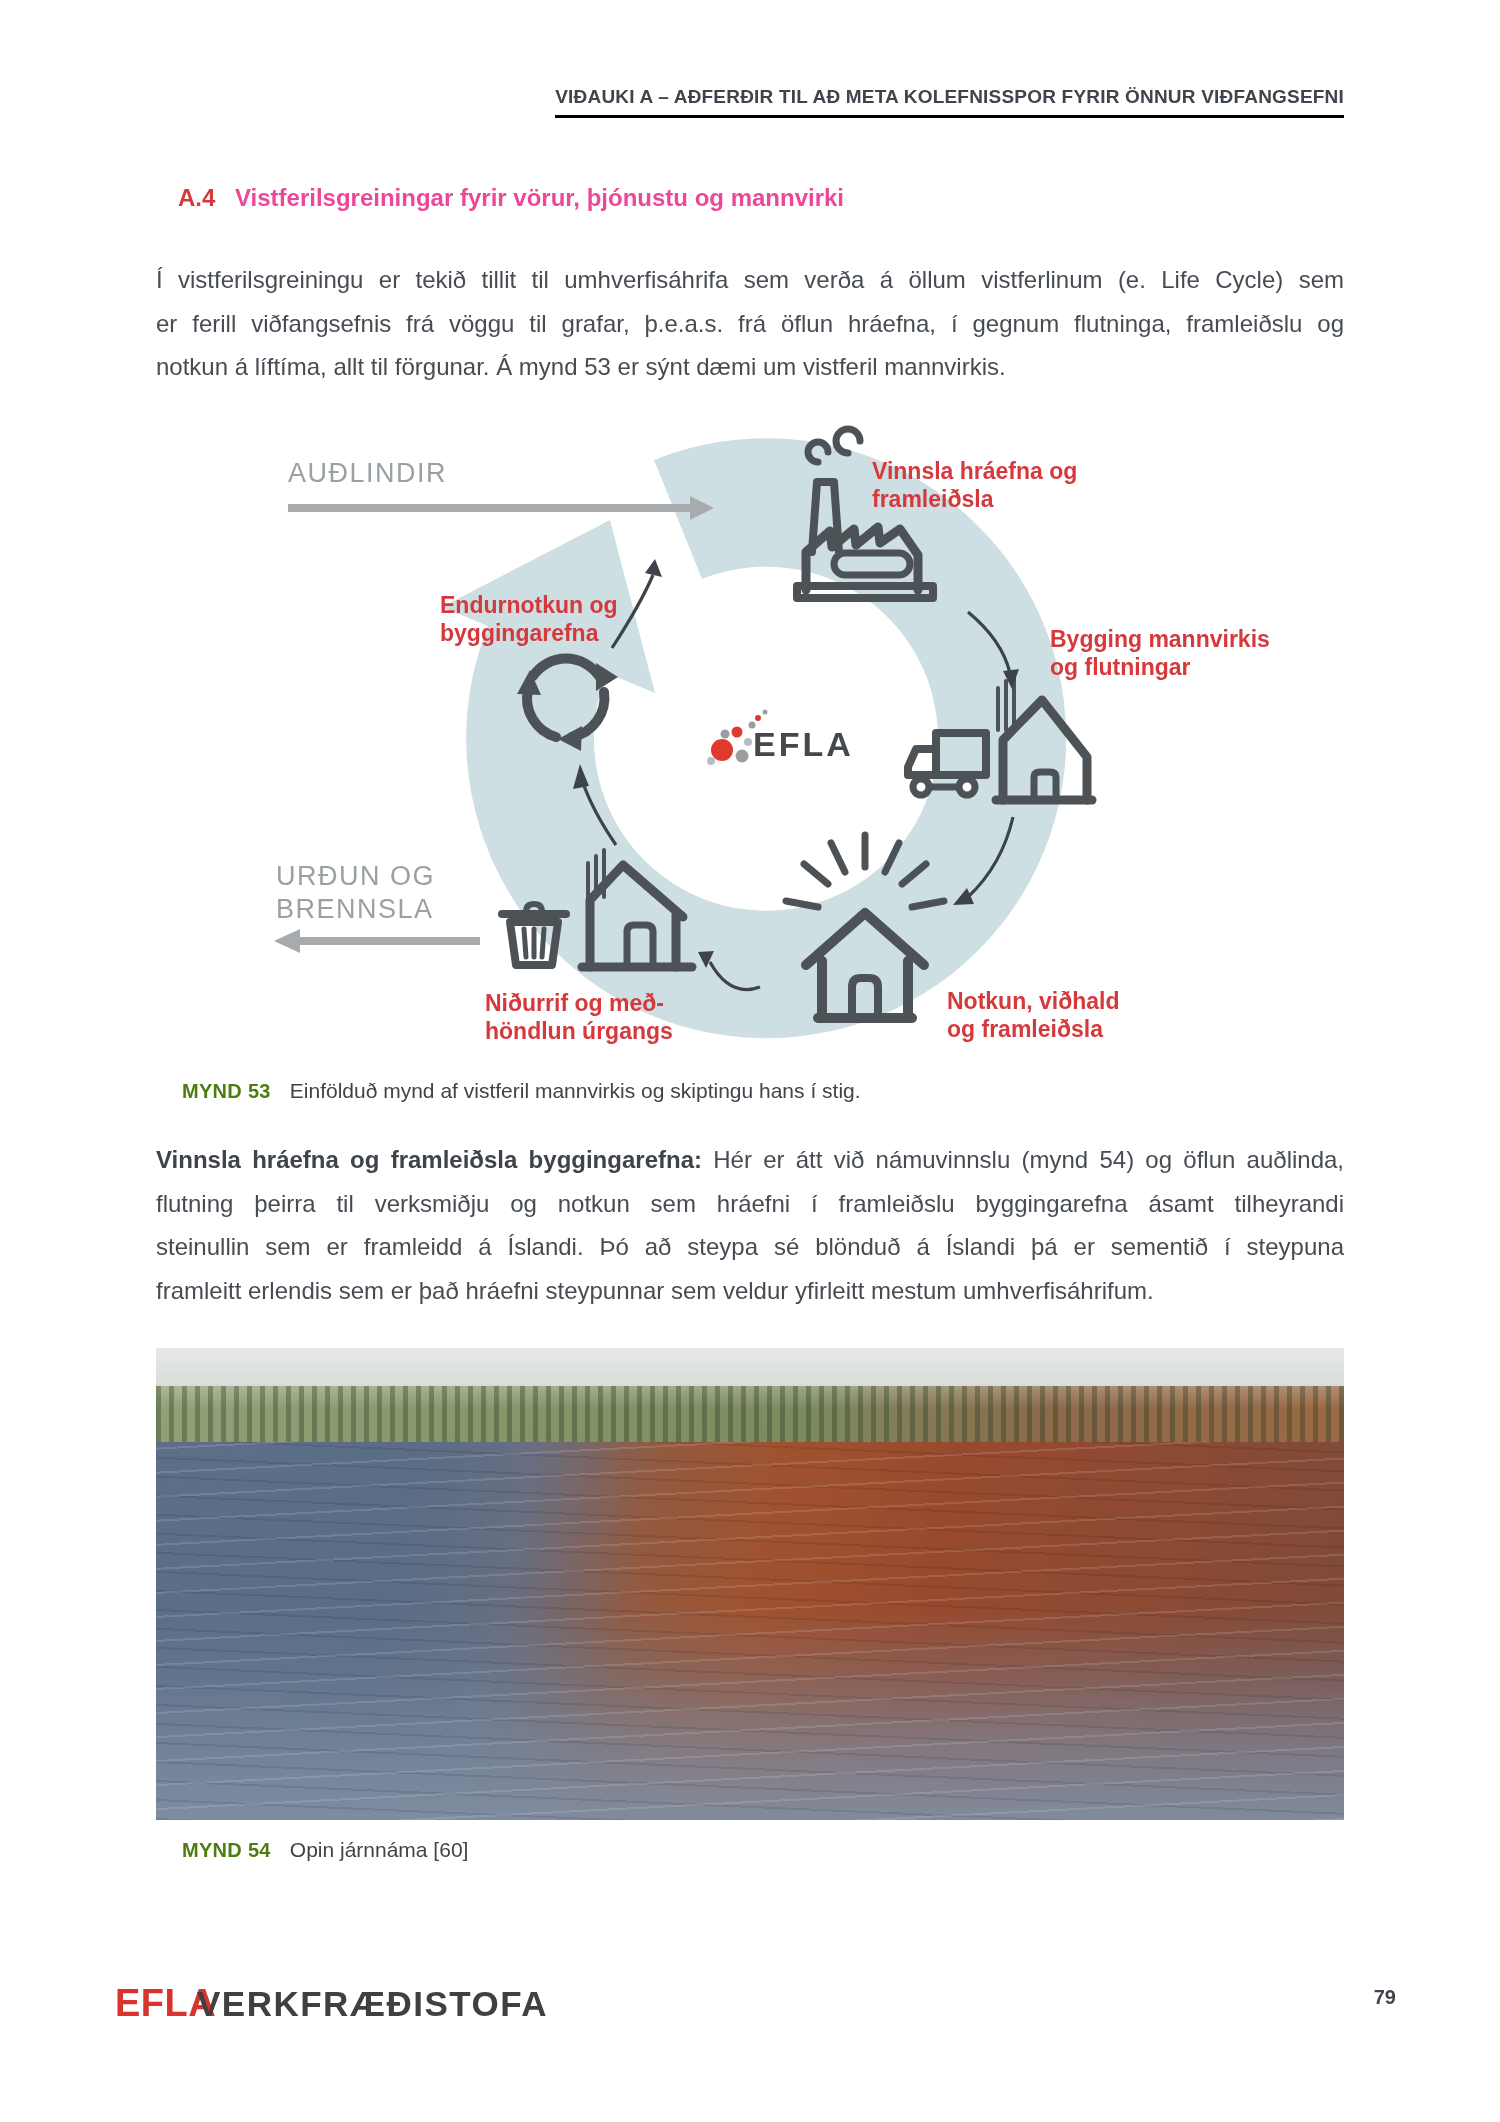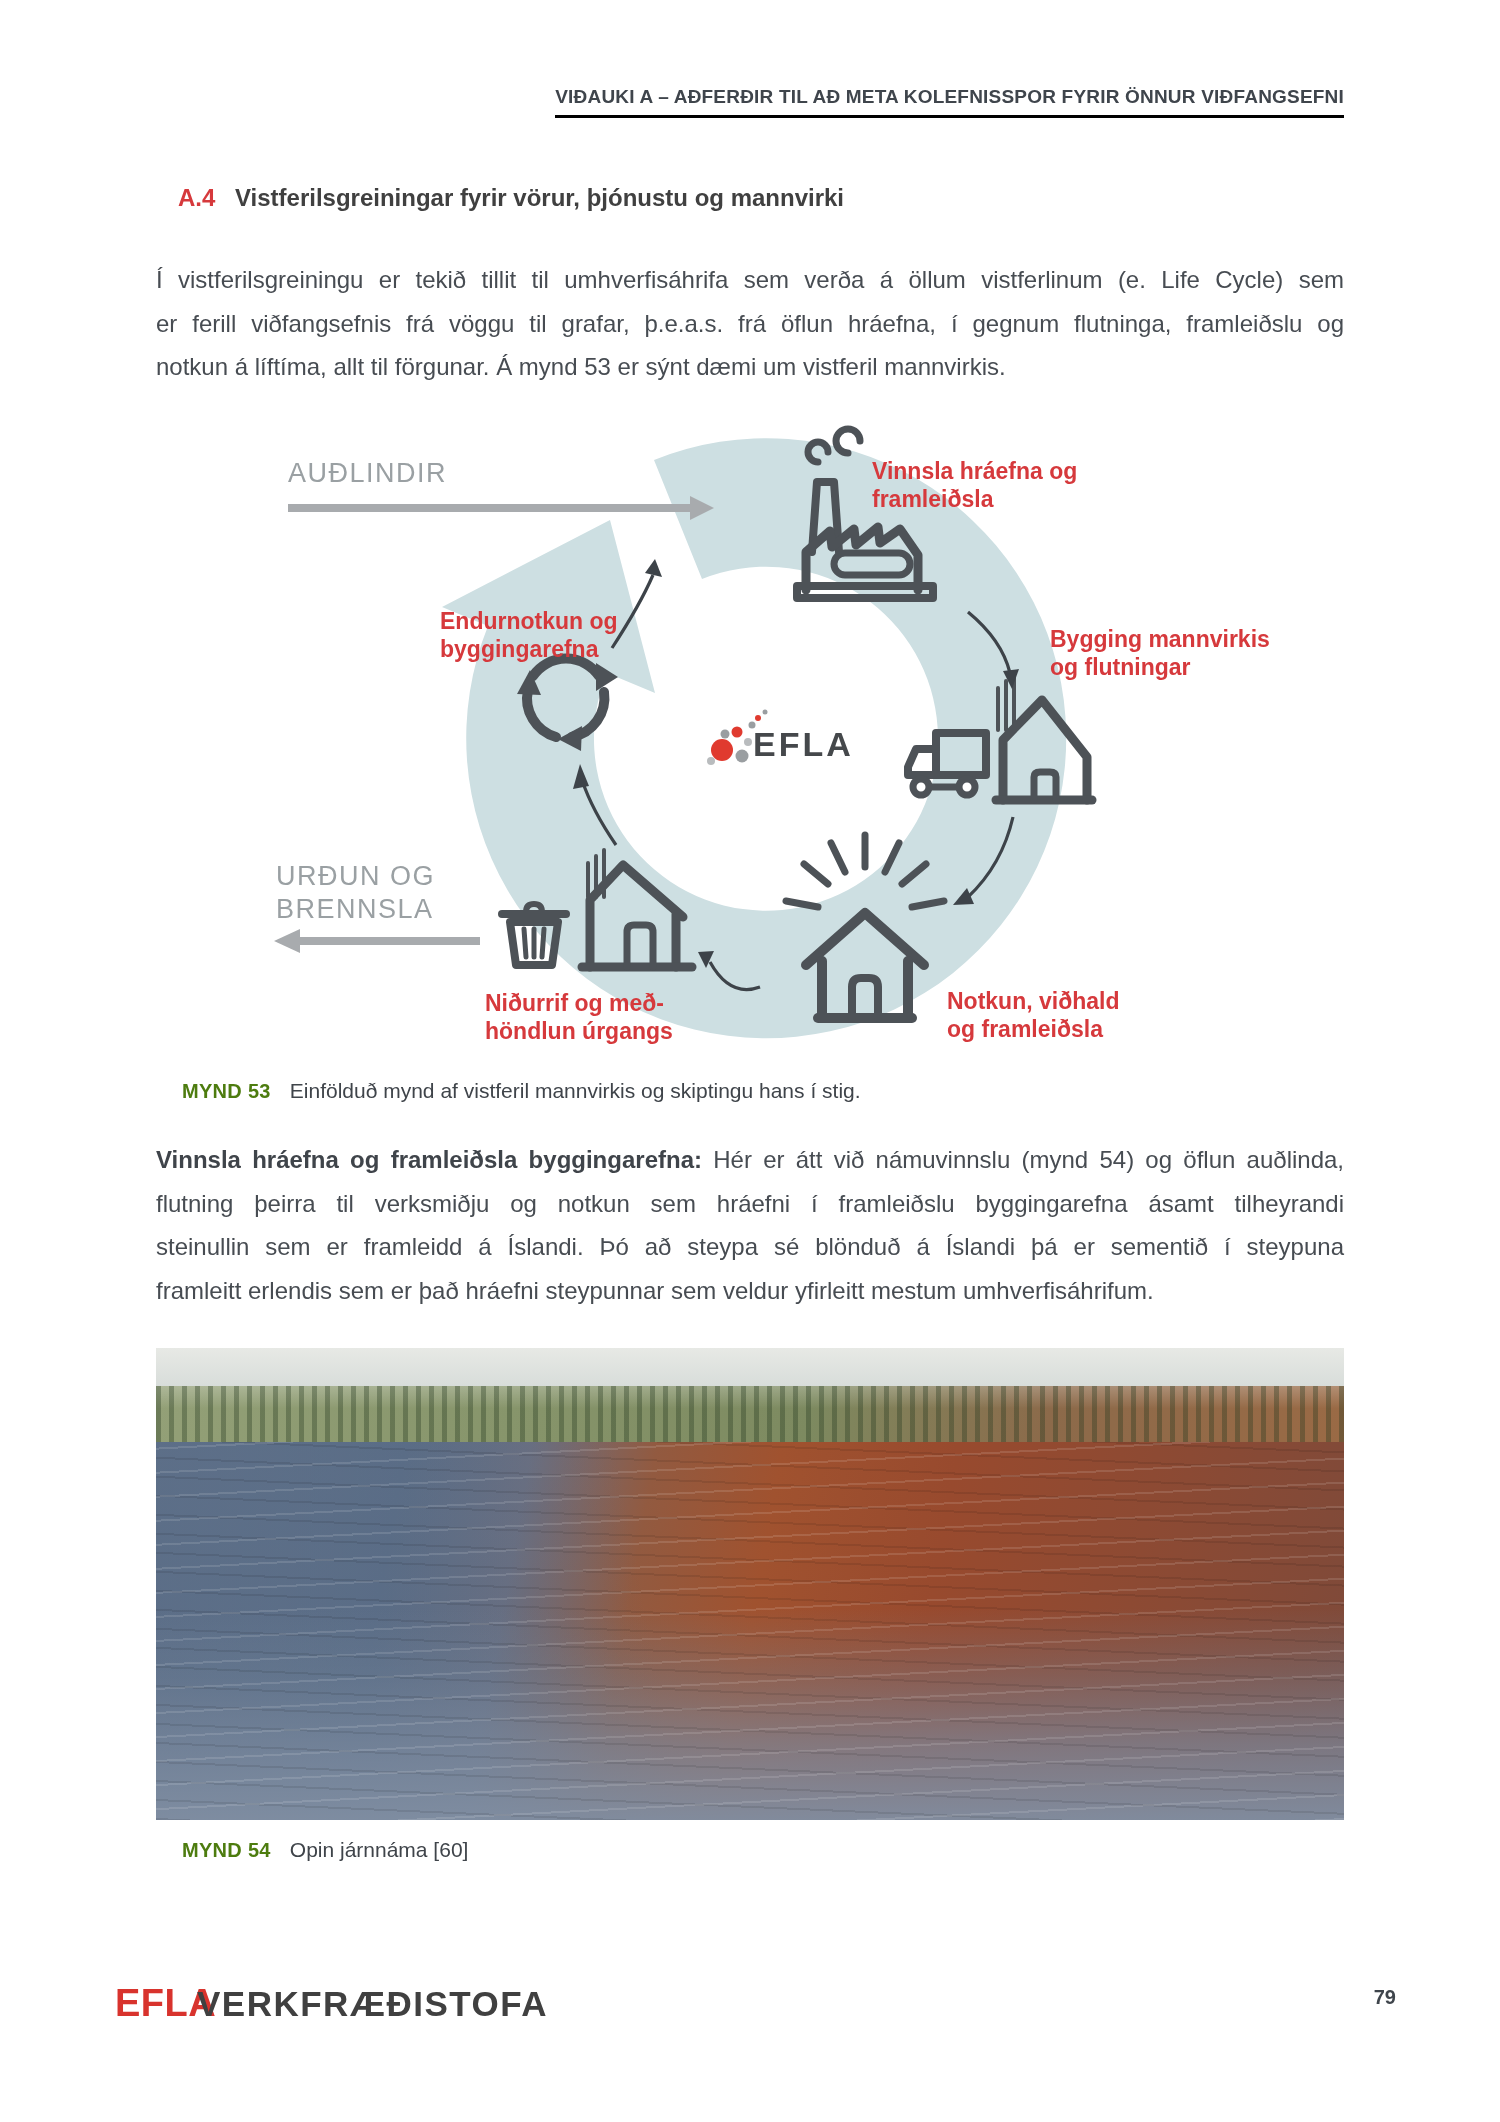--- a/index.html
+++ b/index.html
@@ -3,21 +3,21 @@
 <meta charset="utf-8">
 <style>
   html,body{margin:0;padding:0;background:#ffffff;}
   #page{position:relative;width:1500px;height:2122px;background:#ffffff;overflow:hidden;
         font-family:"Liberation Sans",sans-serif;color:#474c52;}
   
   .hdr{position:absolute;top:86px;right:156px;font-size:19px;font-weight:bold;color:#3f454c;
        letter-spacing:.2px;padding-bottom:7px;border-bottom:3px solid #000000;white-space:nowrap;}
   
   .secnum{position:absolute;left:178px;top:184px;font-size:24px;font-weight:bold;color:#d6393c;}
-  .sectitle{position:absolute;left:235px;top:184px;font-size:24px;font-weight:bold;color:#404040;}
+  .sectitle{position:absolute;left:235px;top:184px;font-size:24px;font-weight:bold;color:#ec4899;}
   
   .para{position:absolute;left:156px;width:1188px;font-size:24px;color:#474c52;}
   .pl{line-height:43.5px;text-align:justify;text-align-last:justify;white-space:normal;}
   .pl-last{line-height:43.5px;text-align:left;text-align-last:auto;}
   .blead{font-weight:bold;color:#3f444a;}
   
   .cap{position:absolute;left:182px;white-space:nowrap;}
   .cap .cl{font-size:20px;font-weight:bold;color:#4d7c0f;letter-spacing:.3px;}
   .cap .ct{font-size:21px;color:#3f444a;margin-left:19px;}
   
@@ -189,21 +189,21 @@
       <div>og flutningar</div>
     </div>
     <div class="rlabel" style="left:947px;top:582px;">
       <div>Notkun, viðhald</div>
       <div>og framleiðsla</div>
     </div>
     <div class="rlabel" style="left:485px;top:584px;">
       <div>Niðurrif og með-</div>
       <div>höndlun úrgangs</div>
     </div>
-    <div class="rlabel" style="left:440px;top:202px;">
+    <div class="rlabel" style="left:440px;top:186px;">
       <div>Endurnotkun og</div>
       <div>byggingarefna</div>
     </div>
 
     <div class="eflalogo">EFLA</div>
   </div>
 
   <div class="cap" style="top:1079px;">
     <span class="cl">MYND 53</span><span class="ct">Einfölduð mynd af vistferil mannvirkis og skiptingu hans í stig.</span>
   </div>

